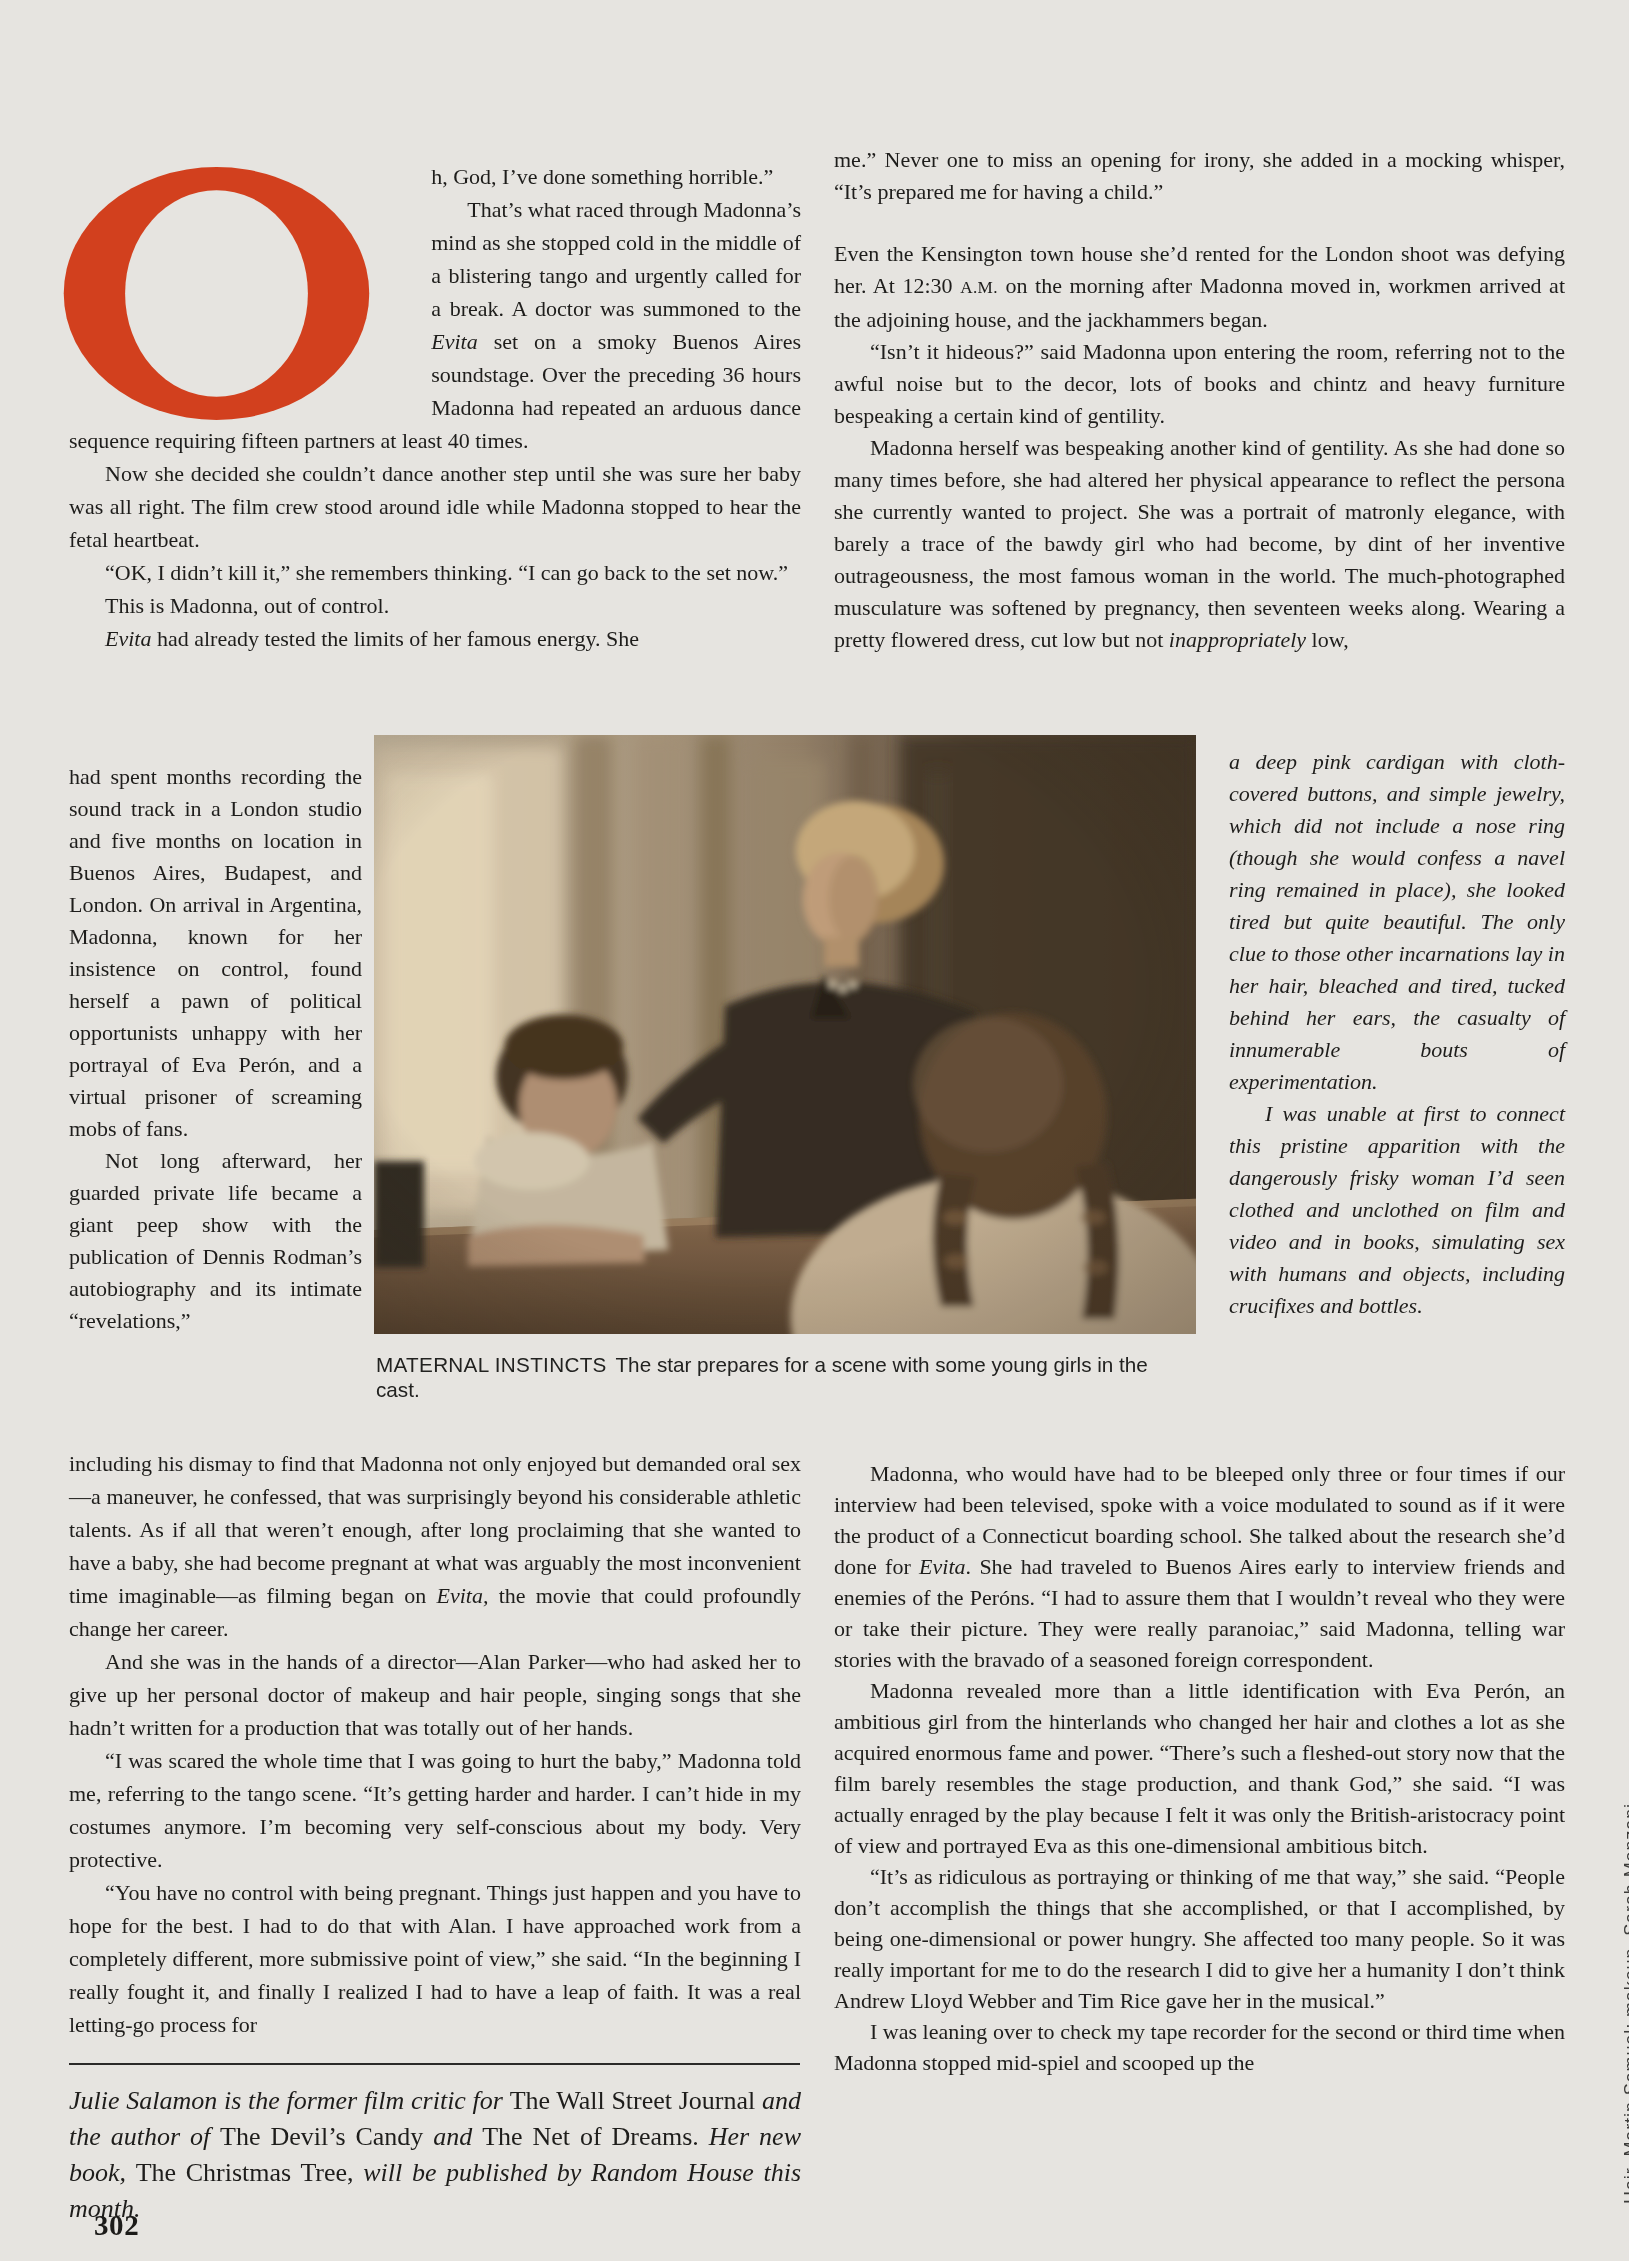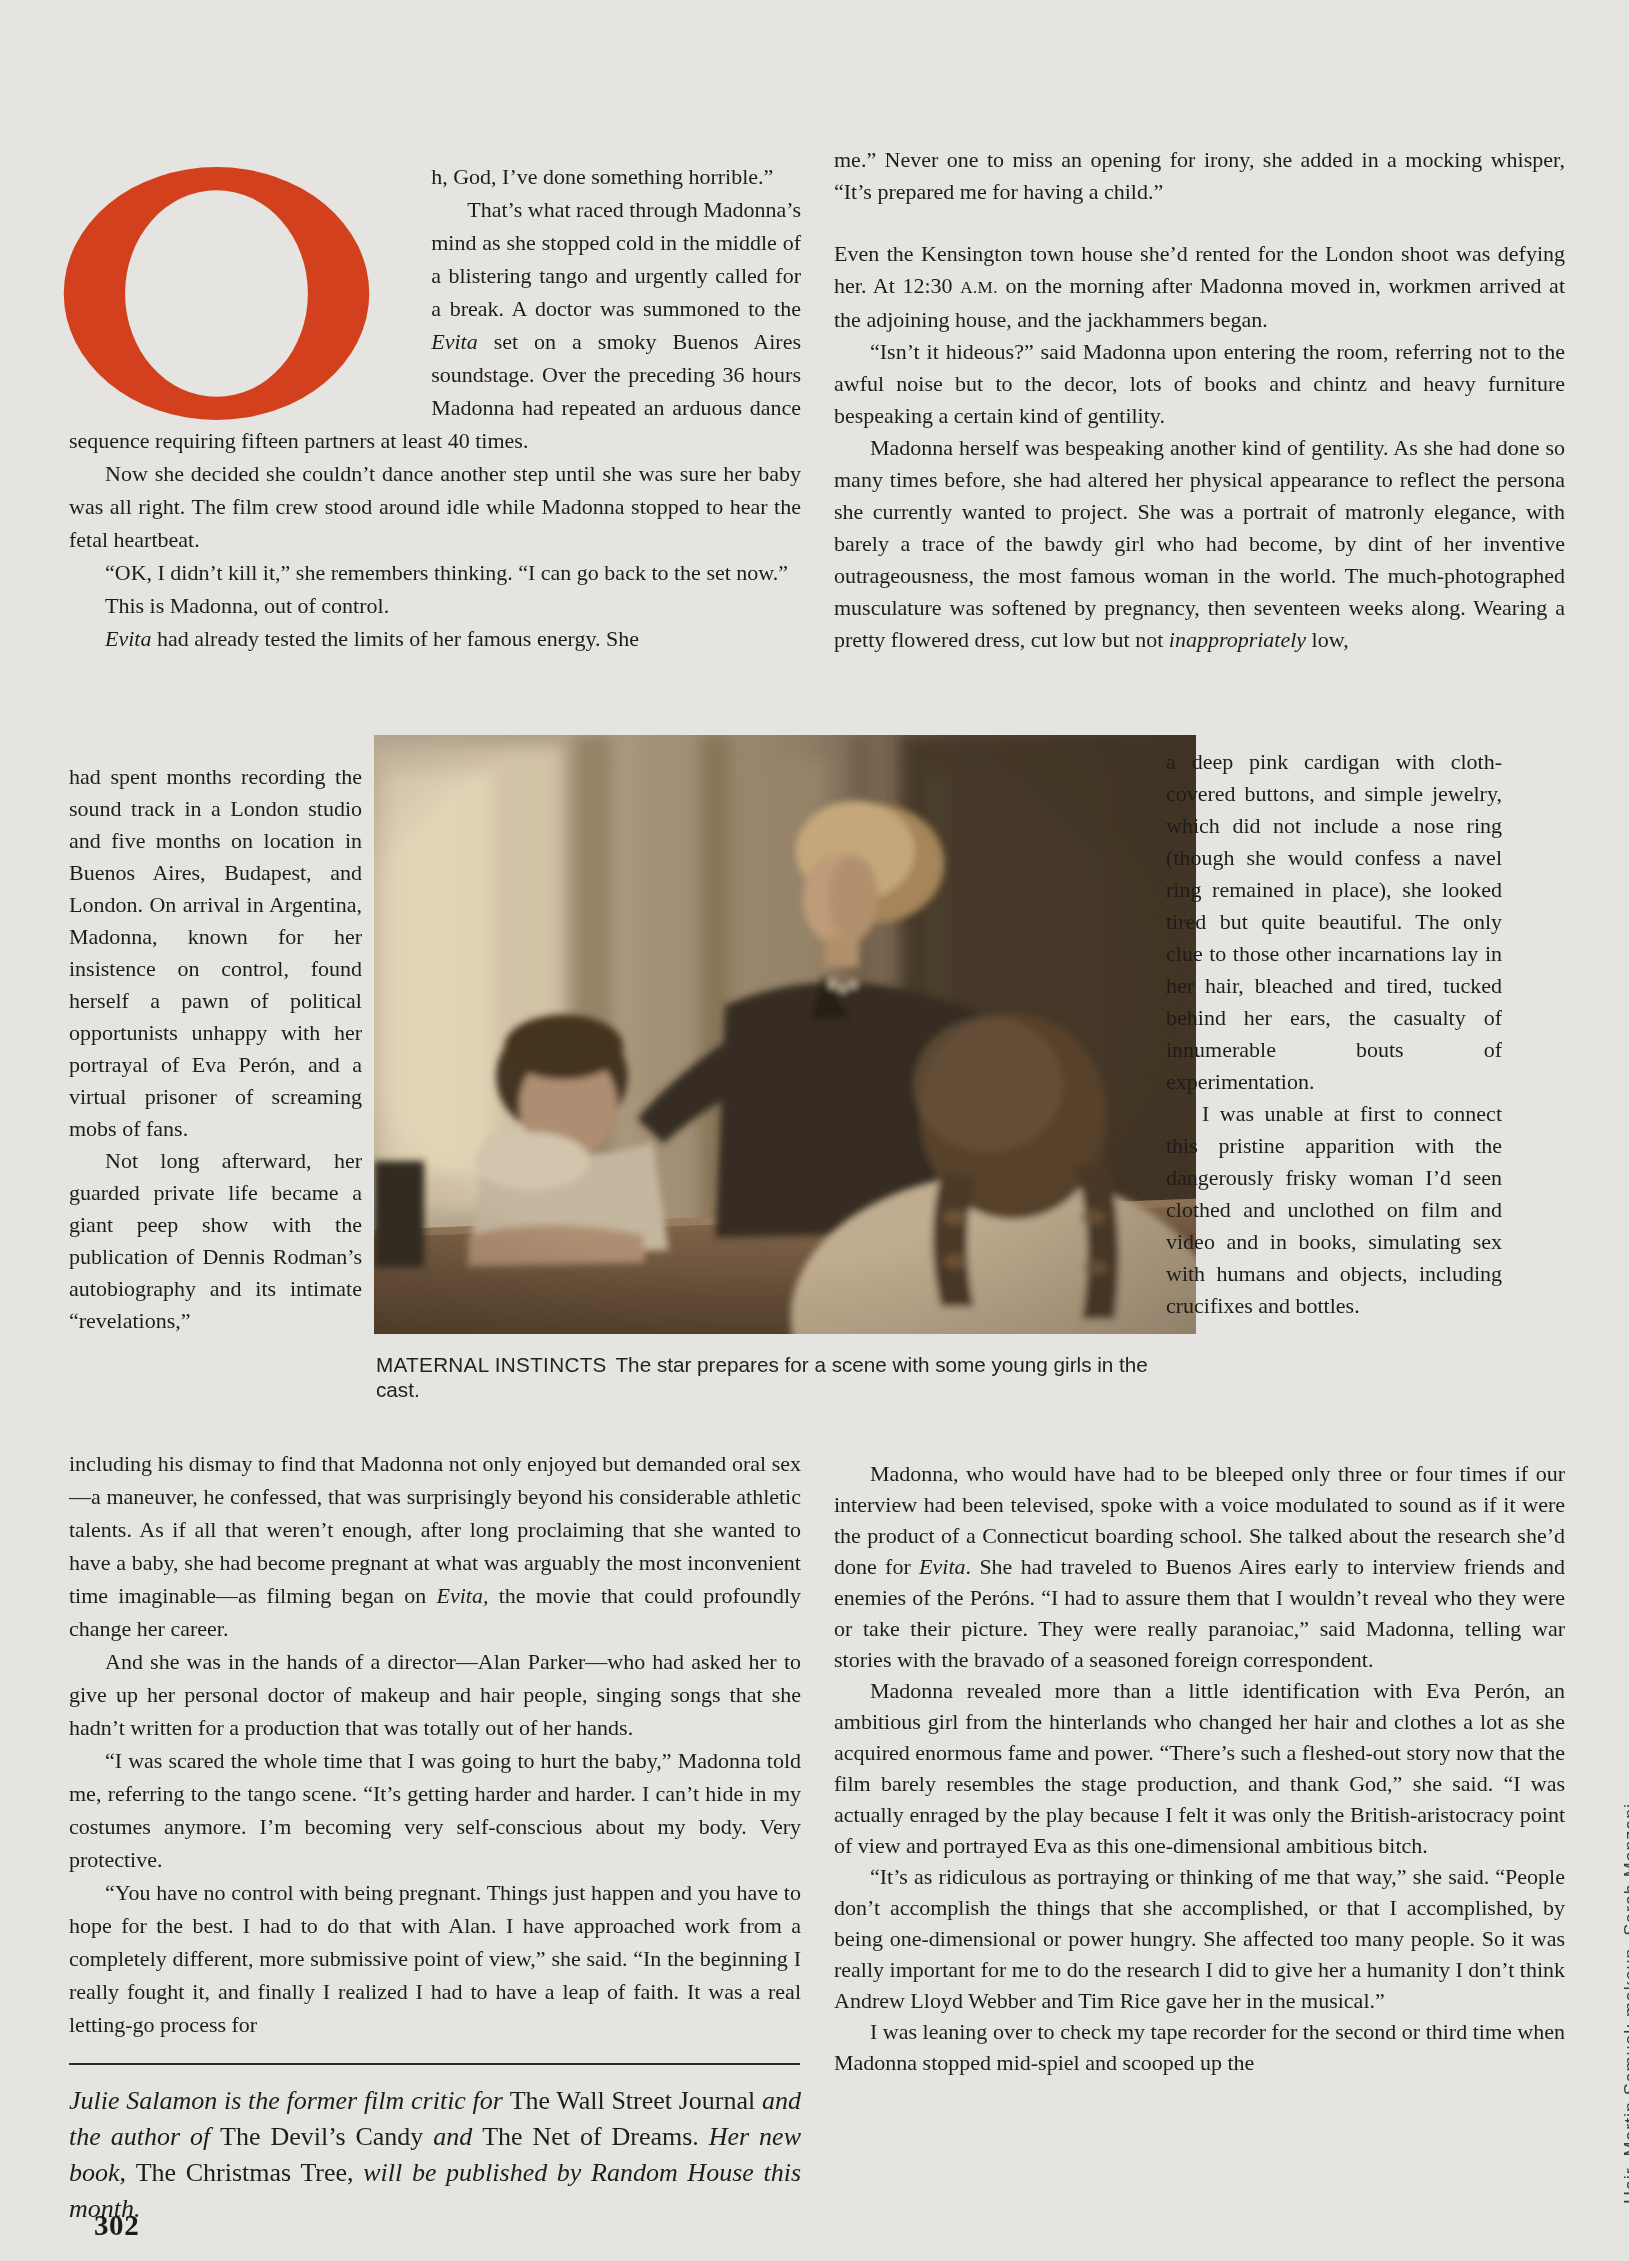--- a/index.html
+++ b/index.html
@@ -18,21 +18,21 @@
 
   .col-left-top{left:69px;top:120px;width:732px;}
   .dropcap-float{float:left;width:313px;height:261px;margin:2.5px 58px 0 -8.8px;}
   .dropcap-float svg{display:block;width:100%;height:100%;}
   .sr{position:absolute;width:0.6px;height:0.6px;overflow:hidden;clip:rect(0 0 0 0);white-space:nowrap;}
 
   .col-left-beside{left:69px;top:721px;width:293px;line-height:32px;}
   .col-left-below{left:69px;top:1407px;width:732px;}
 
   .col-right-top{left:834px;top:104px;width:731px;line-height:32px;}
-  .col-right-beside{left:1166px;top:706px;width:336px;line-height:32px;}
+  .col-right-beside{left:1229px;top:706px;width:336px;line-height:32px;font-style:italic;}
   .col-right-below{left:834px;top:1418px;width:731px;line-height:31px;}
 
   .photo{
     position:absolute;left:374px;top:735px;width:822px;height:599px;
     background:#93816a;overflow:hidden;
   }
   .photo svg{display:block;width:100%;height:100%;}
 
   .caption{
     position:absolute;left:376px;top:1352px;width:820px;

